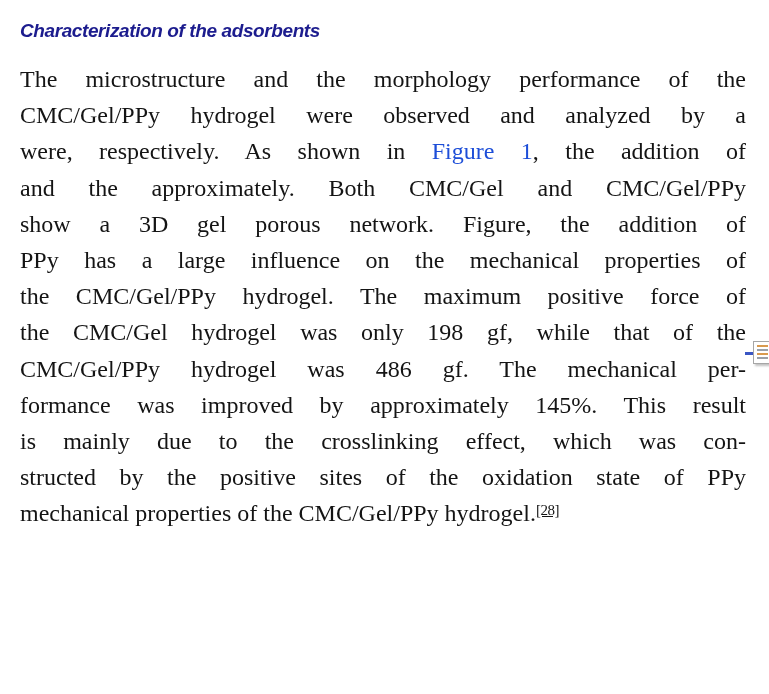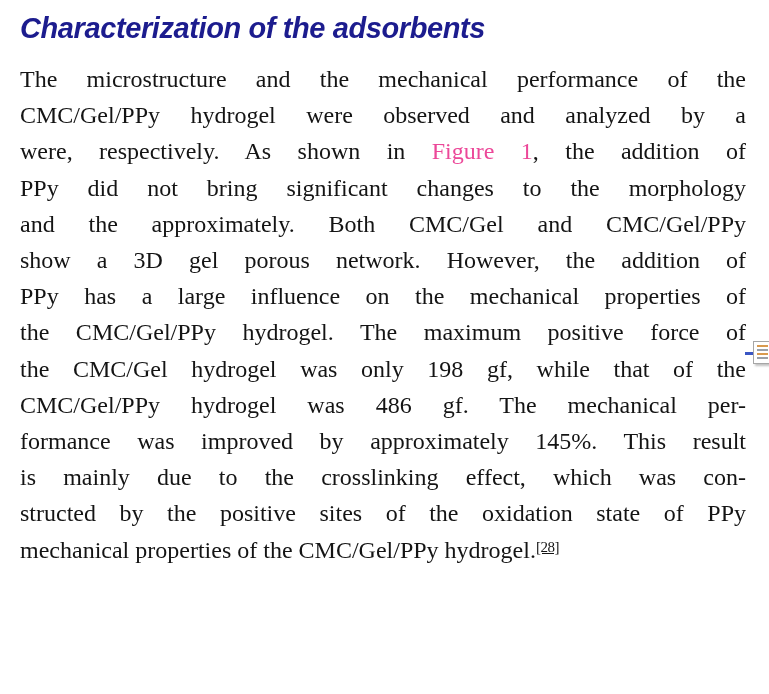--- a/index.html
+++ b/index.html
@@ -5,26 +5,26 @@
   html,body{margin:0;padding:0;background:#ffffff;}
   .page{
     position:relative;
     width:769px;height:694px;
     background:#ffffff;
     overflow:hidden;
     font-family:"Liberation Serif", serif;
   }
   .heading{
     position:absolute;
-    left:20px;top:12px;
+    left:20px;top:20px;
     margin:0;
     font-family:"Liberation Sans", sans-serif;
     font-weight:bold;
     font-style:italic;
-    font-size:29px;
+    font-size:19px;
     letter-spacing:-0.4px;
   }
   .para{
     position:absolute;
     left:20px;top:61px;
     width:726px;
     font-size:24px;
     line-height:36.2px;
     color:#141414;
   }
@@ -70,26 +70,25 @@
   }
 </style>
 </head>
 <body>
 
 <div class="page">
 
   <h2 class="heading" style="color: rgb(28, 28, 142);">Characterization of the adsorbents</h2>
 
   <div class="para">
-      <div class="line"><span>The microstructure and the mechanical performance of the</span></div>
+      <div class="line"><span>The microstructure and the morphology performance of the</span></div>
       <div class="line"><span>CMC/Gel/PPy hydrogel were observed and analyzed by a</span></div>
-      <div class="line"><span>were, respectively. As shown in </span><a class="fig-link" href="#" style="color: #ec4899;">Figure 1</a><span>, the addition of</span></div>
-      <div class="line"><span>PPy did not bring significant changes to the morphology</span></div>
+      <div class="line"><span>were, respectively. As shown in </span><a class="fig-link" href="#" style="color: #1d4ed8;">Figure 1</a><span>, the addition of</span></div>
       <div class="line"><span>and the approximately. Both CMC/Gel and CMC/Gel/PPy</span></div>
-      <div class="line"><span>show a 3D gel porous network. However, the addition of</span></div>
+      <div class="line"><span>show a 3D gel porous network. Figure, the addition of</span></div>
       <div class="line"><span>PPy has a large influence on the mechanical properties of</span></div>
       <div class="line"><span>the CMC/Gel/PPy hydrogel. The maximum positive force of</span></div>
       <div class="line"><span>the CMC/Gel hydrogel was only 198 gf, while that of the</span></div>
       <div class="line"><span>CMC/Gel/PPy hydrogel was 486 gf. The mechanical per-</span></div>
       <div class="line"><span>formance was improved by approximately 145%. This result</span></div>
       <div class="line"><span>is mainly due to the crosslinking effect, which was con-</span></div>
       <div class="line"><span>structed by the positive sites of the oxidation state of PPy</span></div>
       <div class="line last"><span>mechanical properties of the CMC/Gel/PPy hydrogel.</span><sup class="cite" style="color: rgb(20, 20, 20); text-decoration: underline;">[28]</sup></div>
     </div>
 

